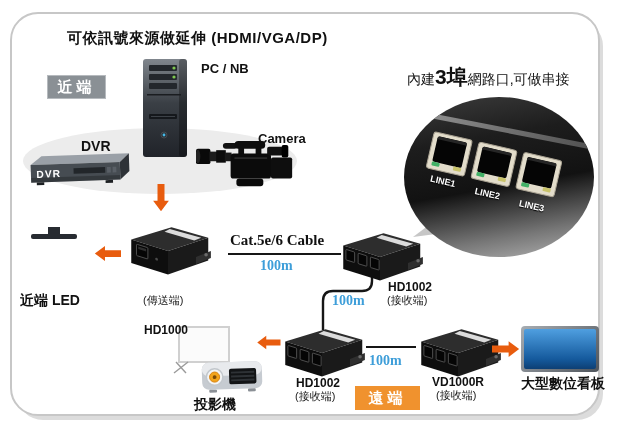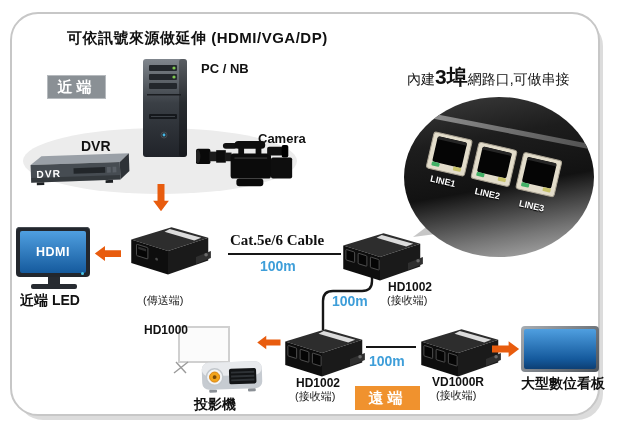--- a/index.html
+++ b/index.html
@@ -11,21 +11,21 @@
   .frame{left:10px;top:12px;width:586px;height:400px;border:2px solid #c7c7c7;
          border-radius:28px;box-shadow:5px 6px 0 -2px #dcdcdc;background:#fff;}
 
   
   .t-title{font-size:15px;font-weight:bold;letter-spacing:.5px;white-space:nowrap;}
   .t-label{font-size:13px;font-weight:bold;white-space:nowrap;}
   .t-label-lg{font-size:14px;font-weight:bold;white-space:nowrap;}
   .t-model{font-size:12px;font-weight:bold;line-height:12px;white-space:nowrap;}
   .t-role{font-size:11px;line-height:12px;white-space:nowrap;color:#1c1c1c;text-align:center;}
   .t-cable{font-family:"Liberation Serif",serif;font-size:15px;font-weight:bold;white-space:nowrap;}
-  .t-len{font-family:Liberation Sans, sans-serif;font-size:14px;font-weight:bold;
+  .t-len{font-family:Liberation Serif, serif;font-size:14px;font-weight:bold;
          color:var(--cable-blue,#3f9fd8);white-space:nowrap;}
 
   .badge{display:flex;align-items:center;justify-content:center;color:#fff;
          font-size:15px;font-weight:bold;letter-spacing:4px;}
   .badge-near{left:47px;top:75px;width:59px;height:24px;background:var(--near-badge,#8a9095);
               box-shadow:0 0 0 1px #b6babe inset;}
   .badge-far{left:355px;top:386px;width:65px;height:24px;background:var(--far-badge,#f0922e);}
 
   
   .callout{left:407px;top:63px;font-weight:500;white-space:nowrap;}
@@ -159,24 +159,20 @@
     <rect x="78" y="20" width="22" height="22" rx="2" fill="#0e0e0e"></rect>
     <rect x="42" y="42" width="28" height="8" rx="3" fill="#0a0a0a"></rect>
     <rect x="40" y="20" width="34" height="1.5" fill="#2f2f2f"></rect>
   </svg>
 
   <svg class="abs arrow rot90 z2" style="left:147px;top:189px;" viewBox="0 0 32 20">
     <polygon points="0,6 19,6 19,1 31,10 19,19 19,14 0,14"></polygon>
   </svg>
 
   <div class="abs monitor">
-    <div class="mon-frame">
-      <div class="mon-screen">HDMI</div>
-      <div class="mon-led"></div>
-    </div>
     <div class="mon-neck"></div>
     <div class="mon-base"></div>
   </div>
   <div class="abs t-label-lg" style="left:20px;top:292px;">近端 LED</div>
 
   <svg class="abs arrow rot180 z2" style="left:94px;top:245px;width:27px;height:17px;" viewBox="0 0 32 20">
     <polygon points="0,6 19,6 19,1 31,10 19,19 19,14 0,14"></polygon>
   </svg>
 
   <svg class="abs z2" style="left:124px;top:222px;" width="88" height="56" viewBox="0 0 100 64">

